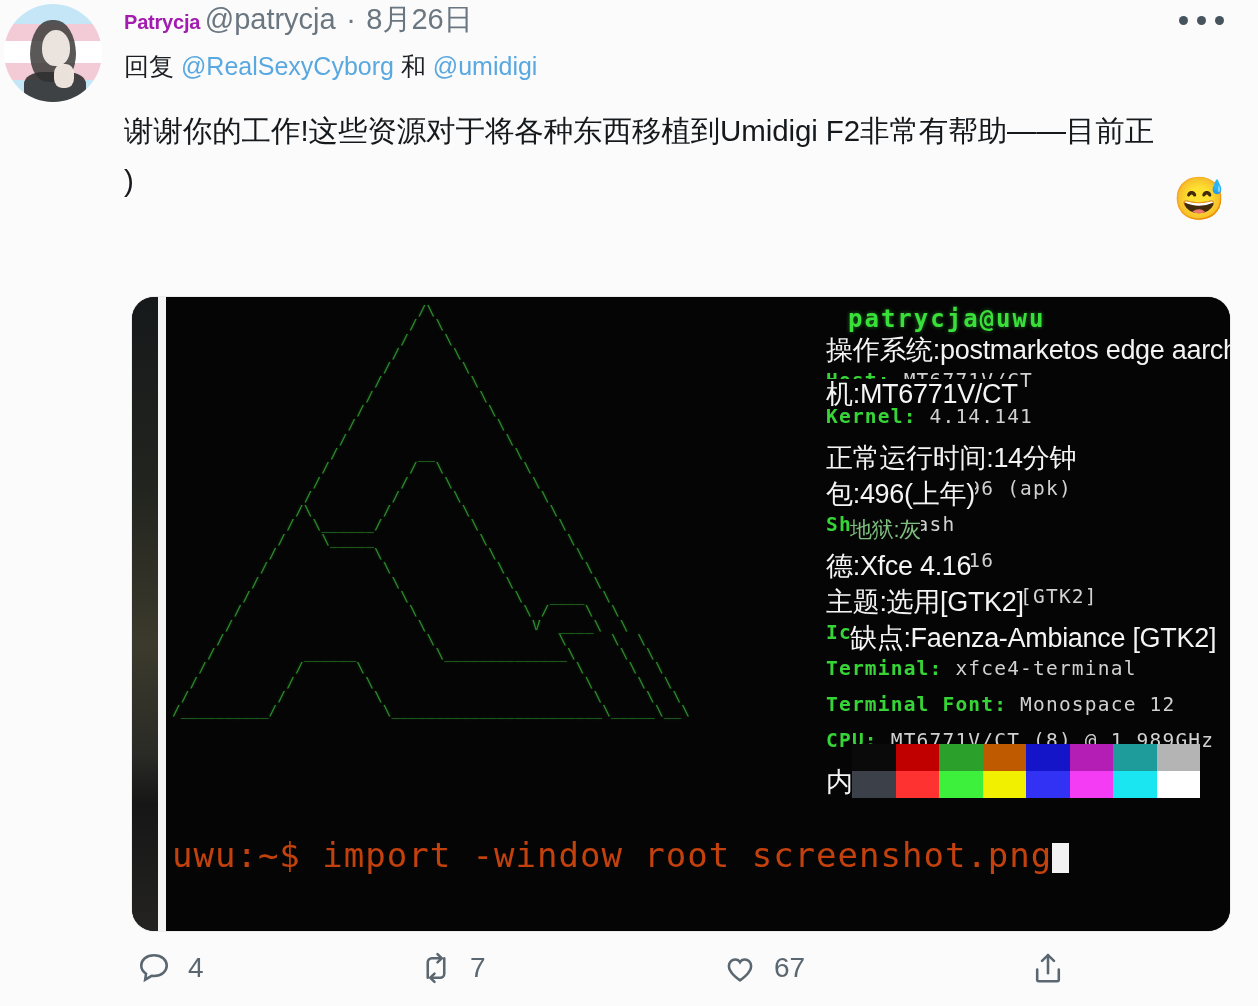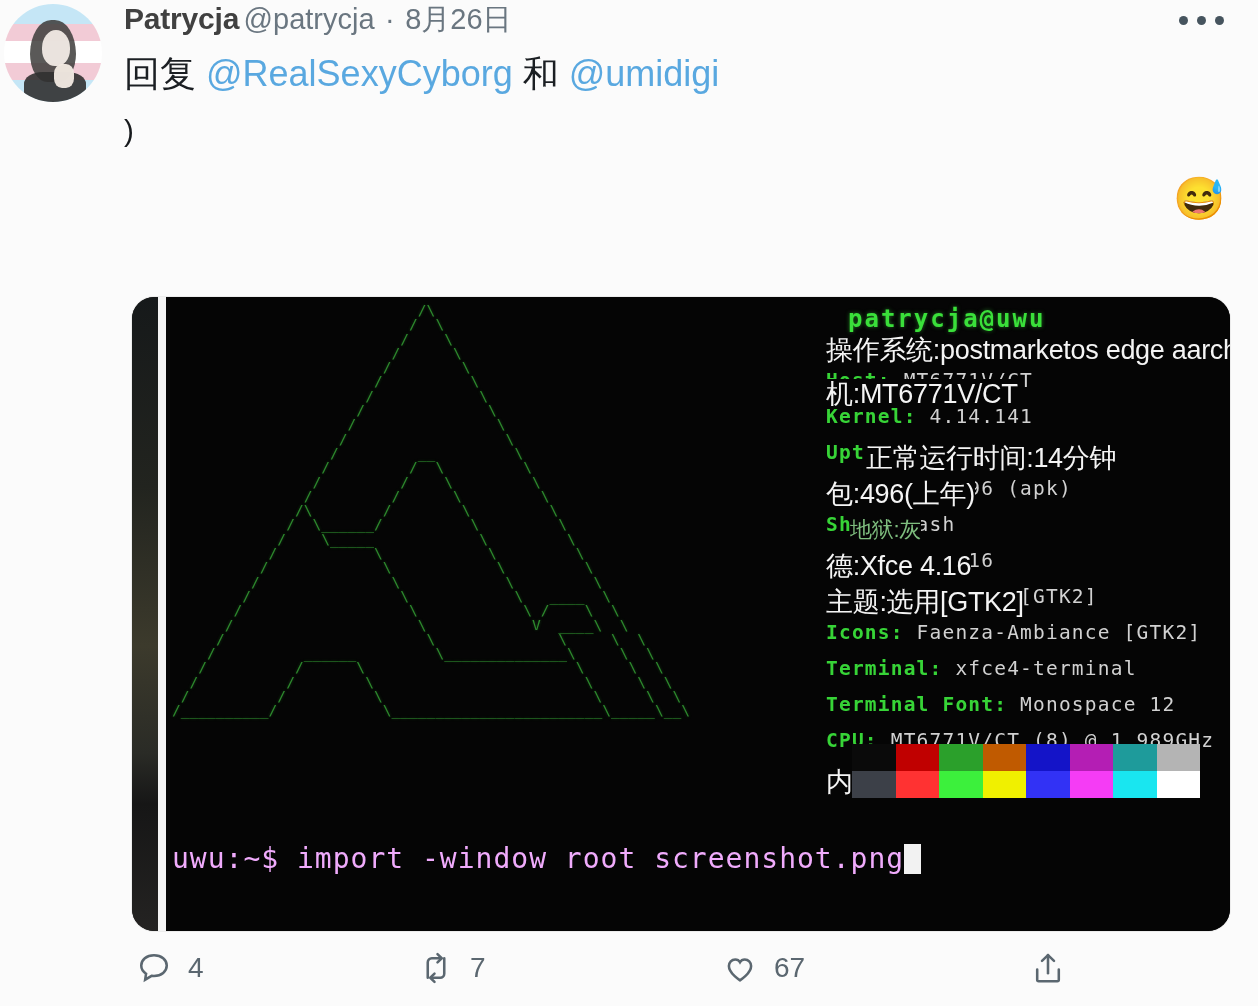--- a/index.html
+++ b/index.html
@@ -88,37 +88,37 @@
     opacity: .95;
   }
 
   .header-line {
     position: absolute;
     left: 124px;
     top: 0px;
     white-space: nowrap;
   }
   .display-name {
-    font-size: 30px;
+    font-size: 20px;
     font-weight: bold;
-    color: #404040;
+    color: #a21caf;
     letter-spacing: -0.2px;
   }
   .handle, .dot-sep, .date {
     font-size: 29px;
     color: #6a7680;
     font-weight: normal;
   }
   .dot-sep { padding: 0 6px; }
 
   .reply-line {
     position: absolute;
     left: 124px;
     top: 50px;
-    font-size: 36px;
+    font-size: 25px;
     white-space: nowrap;
   }
   .reply-word { color: #1b1f23; }
   .mention { color: #59a8e0; }
   .reply-and { color: #1b1f23; }
 
   
   .tweet-body {
     position: absolute;
     left: 124px;
@@ -247,22 +247,22 @@
   }
   .palette .prow { display: flex; height: 27px; }
   .palette .sw { flex: 1 1 0; height: 100%; }
 
   
   .prompt {
     position: absolute;
     left: 6px;
     bottom: 56px;
     font-family: "DejaVu Sans Mono", monospace;
-    font-size: 28px;
-    color: #f0abfc;
+    font-size: 34px;
+    color: #c2410c;
     letter-spacing: 1px;
     white-space: nowrap;
   }
   .cursor-blk {
     display: inline-block;
     width: 17px;
     height: 30px;
     background: #f2f2f2;
     vertical-align: -6px;
   }
@@ -332,20 +332,21 @@
   </div>
 
   <div class="reply-line">
     <span class="reply-word">回复</span>
     <span class="mention">@RealSexyCyborg</span>
     <span class="reply-and">和</span>
     <span class="mention">@umidigi</span>
   </div>
 
   <div class="tweet-body">
+    <span class="ln">谢谢你的工作!这些资源对于将各种东西移植到Umidigi F2非常有帮助——目前正</span>
     <span class="ln">)</span>
     <span class="emoji-float">😅</span>
   </div>
 
   <div class="media-card">
     <div class="wall-sliver"></div>
     <div class="win-border"></div>
 
     <div class="term">
 
@@ -388,40 +389,41 @@
             </div>
             <div class="row">
               <div class="orig"><span>Host:</span><span class="val"> MT6771V/CT</span></div>
               <div class="ovl ovl-bigger" style="top: 10px;">机:MT6771V/CT</div>
             </div>
             <div class="row">
               <div class="orig"><span>Kernel:</span><span class="val"> 4.14.141</span></div>
             </div>
             <div class="row">
               <div class="orig"><span>Uptime:</span><span class="val"> 14 mins</span></div>
-              <div class="ovl ovl-bigger" style="top: 2px; margin-left: 40px;">正常运行时间:14分钟</div>
+              <div class="ovl ovl-bigger" style="top: 2px;">正常运行时间:14分钟</div>
             </div>
             <div class="row">
               <div class="orig"><span>Packages:</span><span class="val"> 496 (apk)</span></div>
               <div class="ovl ovl-bigger" style="top: 2px;">包:496(上年)</div>
             </div>
             <div class="row">
               <div class="orig"><span>Shell:</span><span class="val"> ash</span></div>
               <div class="ovl ovl-green ovl-indent" style="top: 2px;">地狱:灰</div>
             </div>
             <div class="row">
               <div class="orig"><span>DE:</span><span class="val"> Xfce 4.16</span></div>
               <div class="ovl ovl-bigger" style="top: 2px;">德:Xfce 4.16</div>
             </div>
             <div class="row">
               <div class="orig"><span>Theme:</span><span class="val"> Adwaita [GTK2]</span></div>
               <div class="ovl ovl-bigger" style="top: 2px;">主题:选用[GTK2]</div>
             </div>
             <div class="row">
               <div class="orig"><span>Icons:</span><span class="val"> Faenza-Ambiance [GTK2]</span></div>
+              <div class="ovl ovl-bigger ovl-indent" style="top: 2px;">缺点:Faenza-Ambiance [GTK2]</div>
             </div>
             <div class="row">
               <div class="orig"><span>Terminal:</span><span class="val"> xfce4-terminal</span></div>
             </div>
             <div class="row">
               <div class="orig"><span>Terminal Font:</span><span class="val"> Monospace 12</span></div>
             </div>
             <div class="row">
               <div class="orig"><span>CPU:</span><span class="val"> MT6771V/CT (8) @ 1.989GHz</span></div>
             </div>

